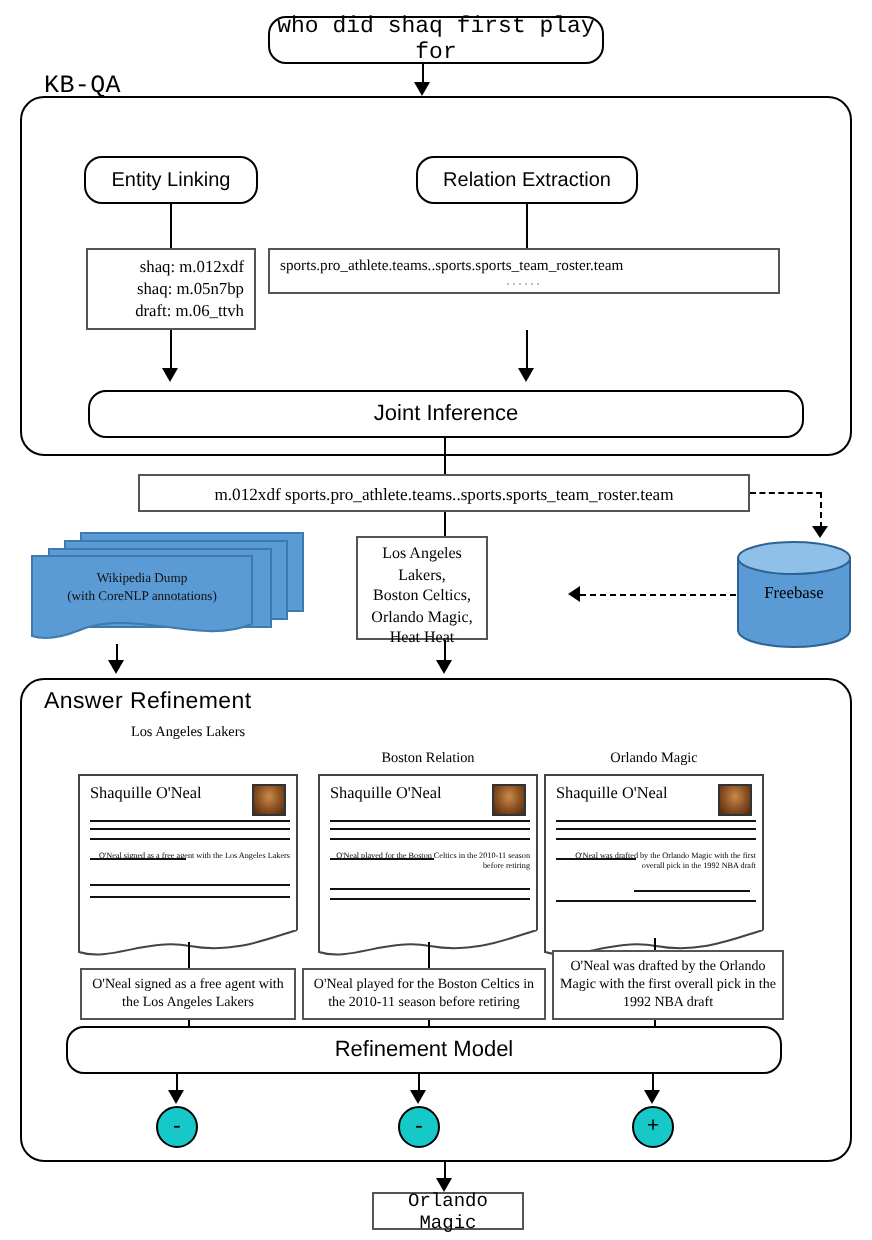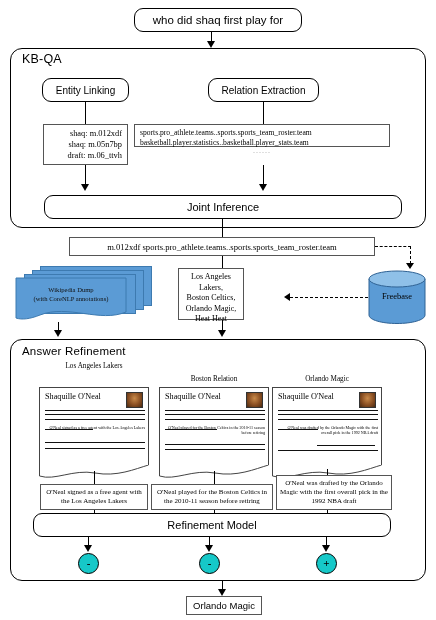--- a/index.html
+++ b/index.html
@@ -46,21 +46,21 @@
     box-sizing: border-box;
   }
   .panel-title {
     position: absolute;
     font-family: "Liberation Serif", serif;
     font-size: 12.5px;
     letter-spacing: 0.2px;
   }
 
   .sans { font-family: "Liberation Sans", sans-serif; }
-  .serif { font-family: Liberation Sans, sans-serif; }
+  .serif { font-family: Liberation Mono, monospace; }
 
   
   .vline {
     position: absolute;
     width: 0;
     border-left: 1.6px solid #000;
   }
   .arrow-down {
     position: absolute;
     width: 0; height: 0;
@@ -244,21 +244,21 @@
 </head>
 <body>
 
 <div class="rrect sans" style="left:134px; top:8px; width:168px; height:24px; font-size:11px;">
   <span class="serif" style="font-size:11.5px;">who did shaq first play for</span>
 </div>
 <div class="vline" style="left:211px; top:32px; height:10px;"></div>
 <div class="arrow-down" style="left:206.5px; top:41px;"></div>
 
 <div class="panel" style="left:10px; top:48px; width:416px; height:180px;"></div>
-<div class="panel-title serif" style="left:22px; top:52px;">KB-QA</div>
+<div class="panel-title serif" style="left:22px; top:36px;">KB-QA</div>
 
 <div class="rrect" style="left:42px; top:78px; width:87px; height:24px;">
   <span class="sans" style="font-size:10px;">Entity Linking</span>
 </div>
 <div class="vline" style="left:85px; top:102px; height:22px;"></div>
 
 <div class="rrect" style="left:208px; top:78px; width:111px; height:24px;">
   <span class="sans" style="font-size:10px;">Relation Extraction</span>
 </div>
 <div class="vline" style="left:263px; top:102px; height:22px;"></div>
@@ -267,21 +267,20 @@
   <div>
     <div>shaq: m.012xdf</div>
     <div>shaq: m.05n7bp</div>
     <div>draft: m.06_ttvh</div>
   </div>
 </div>
 
 <div class="relbox" style="left:134px; top:124px; width:256px; height:23px;">
   <div style="width:100%;">
     <div>sports.pro_athlete.teams..sports.sports_team_roster.team</div>
-    <div>basketball.player.statistics..basketball.player_stats.team</div>
     <div class="dots" style="text-align:center; font-size:6px; color:#666;">······</div>
   </div>
 </div>
 
 <div class="vline" style="left:85px; top:165px; height:20px;"></div>
 <div class="arrow-down" style="left:80.5px; top:184px;"></div>
 <div class="vline" style="left:263px; top:165px; height:20px;"></div>
 <div class="arrow-down" style="left:258.5px; top:184px;"></div>
 
 <div class="rrect" style="left:44px; top:195px; width:358px; height:24px; border-width:1.8px;">

